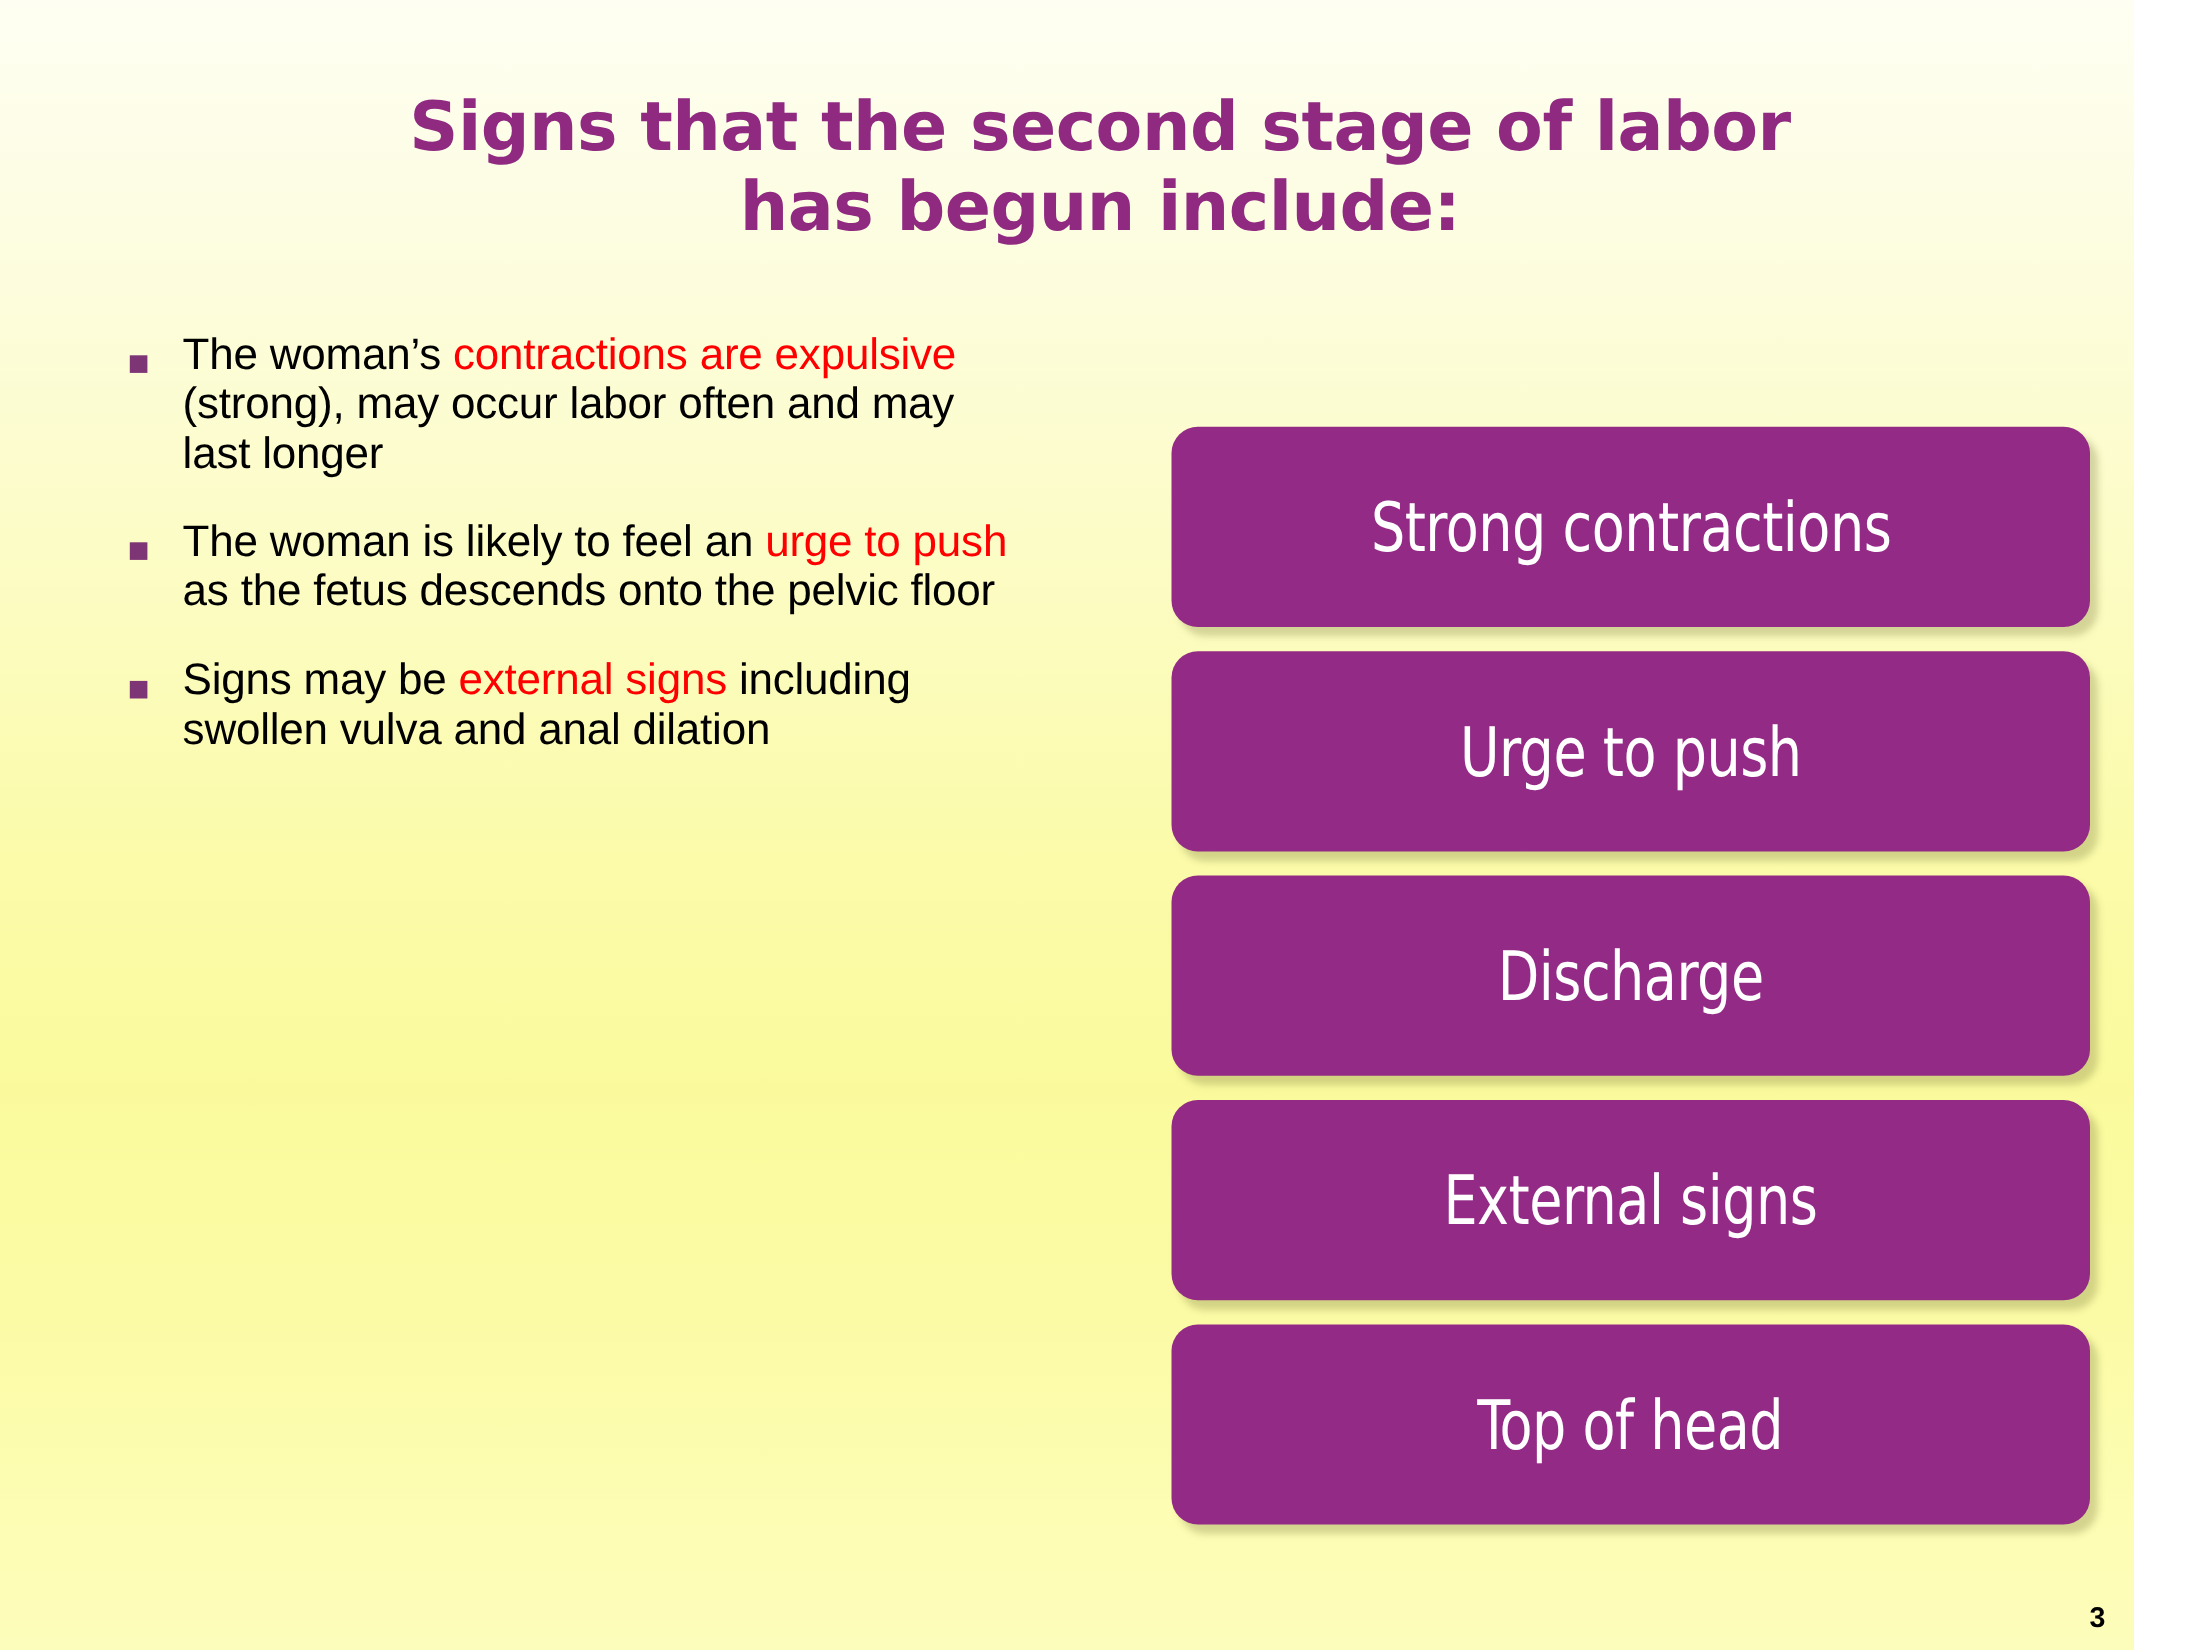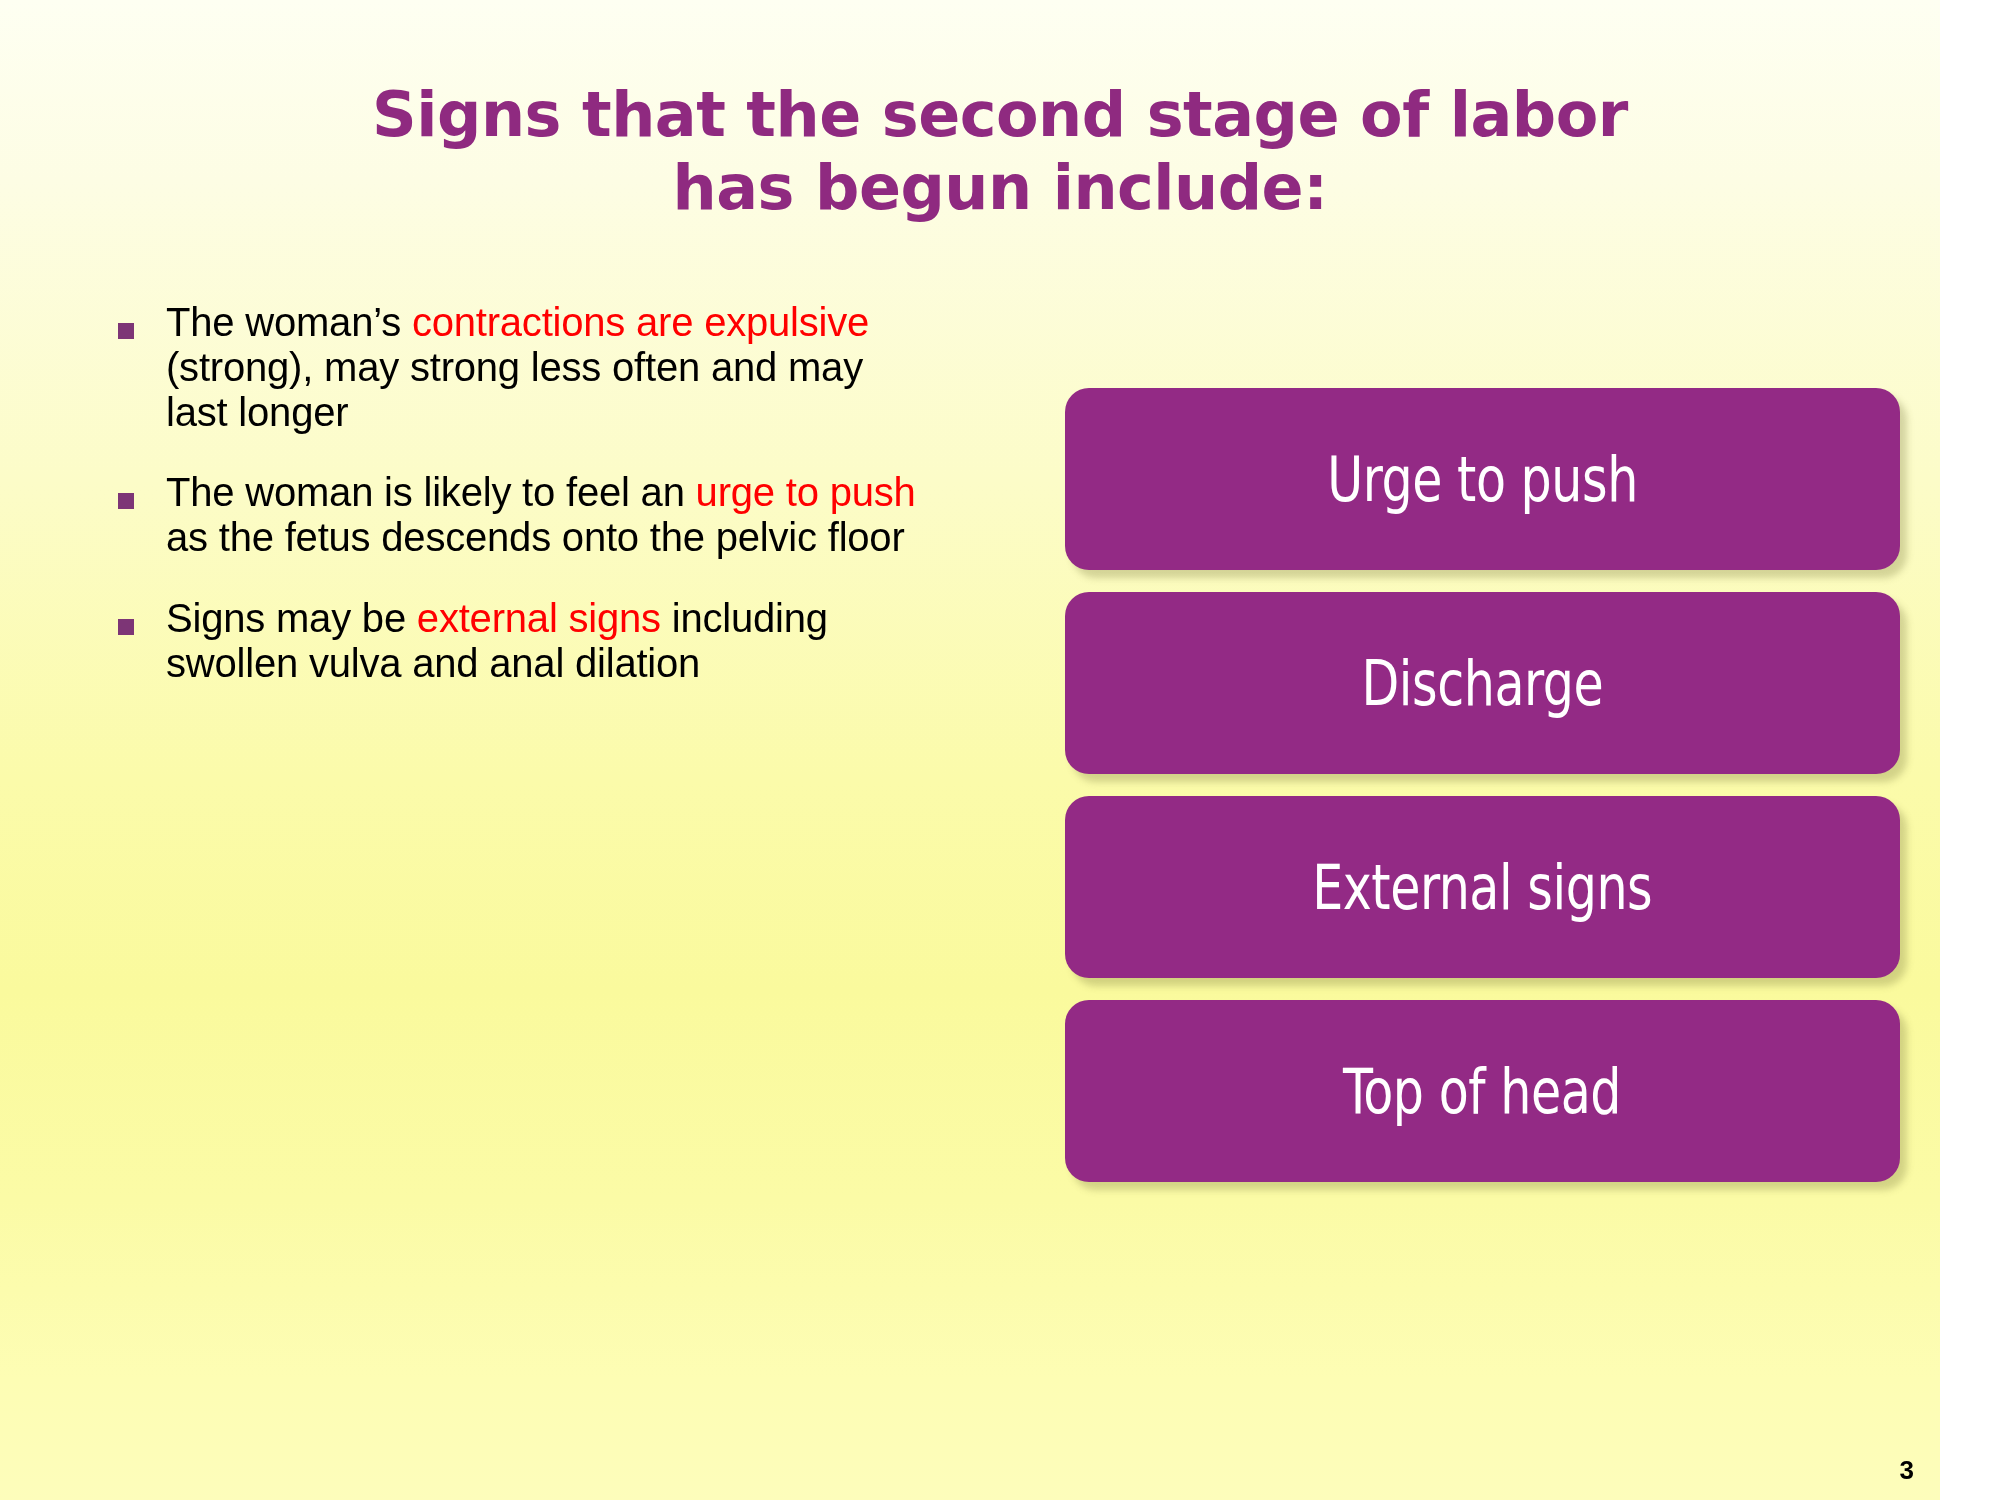--- a/index.html
+++ b/index.html
@@ -124,33 +124,36 @@
 <div id="slide">
 
   <div id="title">
     <span class="tline">Signs that the second stage of labor</span>
     <span class="tline">has begun include:</span>
   </div>
 
   <div id="bullets">
       <div class="bullet-row">
         <span class="bullet-marker"></span>
-        <div class="bullet-text"><span>The woman’s </span><span class="hl">contractions are expulsive</span><span> (strong), may strong less often and may last longer</span></div>
+        <div class="bullet-text"><span>The woman’s </span><span class="hl">contractions are expulsive</span><span> (strong), may occur labor often and may last longer</span></div>
       </div>
       <div class="bullet-row">
         <span class="bullet-marker"></span>
         <div class="bullet-text"><span>The woman is likely to feel an </span><span class="hl">urge to push</span><span> as the fetus descends onto the pelvic floor</span></div>
       </div>
       <div class="bullet-row">
         <span class="bullet-marker"></span>
         <div class="bullet-text"><span>Signs may be </span><span class="hl">external signs</span><span> including swollen vulva and anal dilation</span></div>
       </div>
     </div>
 
   <div id="boxes">
+      <div class="pbox">
+        <span class="pbox-label">Strong contractions</span>
+      </div>
       <div class="pbox">
         <span class="pbox-label">Urge to push</span>
       </div>
       <div class="pbox">
         <span class="pbox-label">Discharge</span>
       </div>
       <div class="pbox">
         <span class="pbox-label">External signs</span>
       </div>
       <div class="pbox">

